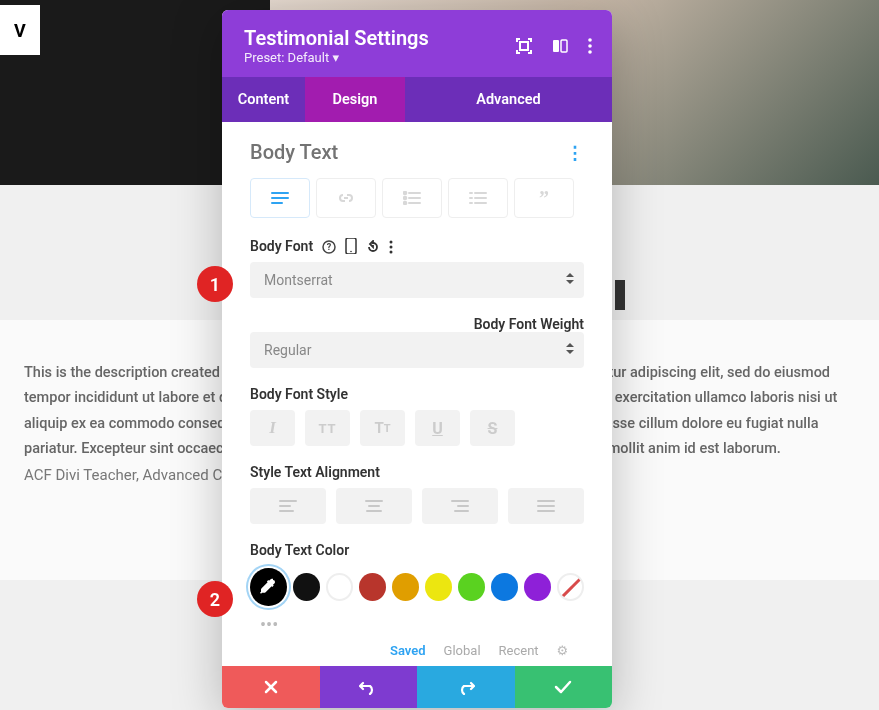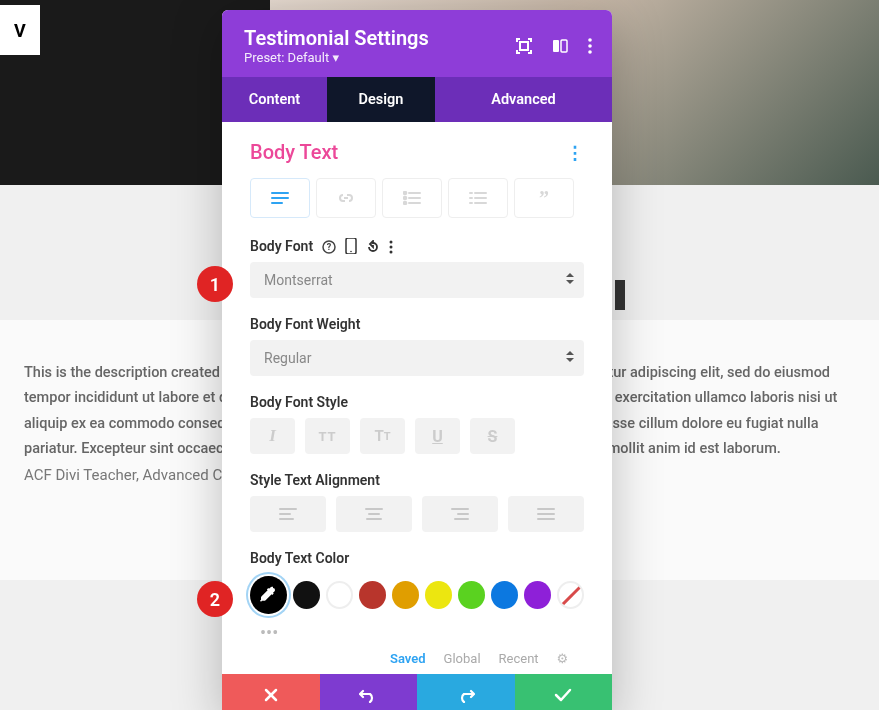--- a/index.html
+++ b/index.html
@@ -17,27 +17,27 @@
 
 .panel { position: absolute; top: 10px; left: 222px; width: 390px; background: #fff; box-shadow: 0 10px 50px rgba(0,0,0,0.25); border-radius: 6px; overflow: hidden; }
 .panel-header { background: #8e3dd8; color: #fff; padding: 16px 22px 12px; }
 .panel-title { font-size: 20px; font-weight: 600; }
 .panel-preset { font-size: 13px; margin-top: 0; opacity: 0.9; }
 .panel-header-icons { position: absolute; top: 28px; right: 20px; display: flex; gap: 20px; }
 .panel-header-icons > div { color: #fff; cursor: pointer; }
 
 .tabs { display: flex; background: #6c2eb8; }
 .tab { padding: 14px 0; color: #fff; font-size: 14.5px; font-weight: 600; text-align: center; cursor: pointer; }
-.tab.content { width: 105px; }
-.tab.design { width: 108px; background: #0f172a; }
+.tab.content { width: 83px; }
+.tab.design { width: 100px; background: #a21caf; }
 .tab.advanced { flex: 1; }
 
 .panel-body { padding: 18px 28px 8px; background: #fff; }
 .section-title-row { display: flex; align-items: center; justify-content: space-between; margin-bottom: 14px; }
-.section-title { color: #ec4899; font-size: 20px; font-weight: 500; }
+.section-title { color: #737373; font-size: 20px; font-weight: 500; }
 .section-menu { color: #2ea3f2; font-size: 18px; font-weight: bold; cursor: pointer; }
 
 .style-tabs { display: flex; gap: 6px; margin-bottom: 20px; }
 .style-tab { width: 60px; height: 40px; border: 1px solid #eee; border-radius: 4px; display: flex; align-items: center; justify-content: center; cursor: pointer; }
 .style-tab.active { border-color: #d6e9fa; }
 .style-tab svg { width: 18px; height: 14px; }
 
 .field-label-row { display: flex; align-items: flex-end; gap: 9px; margin-bottom: 8px; }
 .field-label { font-size: 14px; font-weight: 600; color: #333; }
 .mini-icon { cursor: pointer; display:inline-flex; }
@@ -197,21 +197,21 @@
             <circle cx="2" cy="7" r="1.5"></circle>
             <circle cx="2" cy="12" r="1.5"></circle>
           </svg>
         </span>
     </div>
     <div class="select">
       <span>Montserrat</span>
       <span class="select-arrow"></span>
     </div>
 
-    <div class="field-label" style="margin-bottom:8px;">Body Font Weight</div>
+    <div class="field-label" style="text-align:right;">Body Font Weight</div>
     <div class="select">
       <span>Regular</span>
       <span class="select-arrow"></span>
     </div>
 
     <div class="field-label" style="margin-bottom:8px;">Body Font Style</div>
     <div class="style-btns">
       <div class="style-btn" style="font-style:italic;font-family:Georgia,serif;font-size:17px;">I</div>
       <div class="style-btn" style="font-size:13px;letter-spacing:1px;">TT</div>
       <div class="style-btn" style="font-size:13px;">

